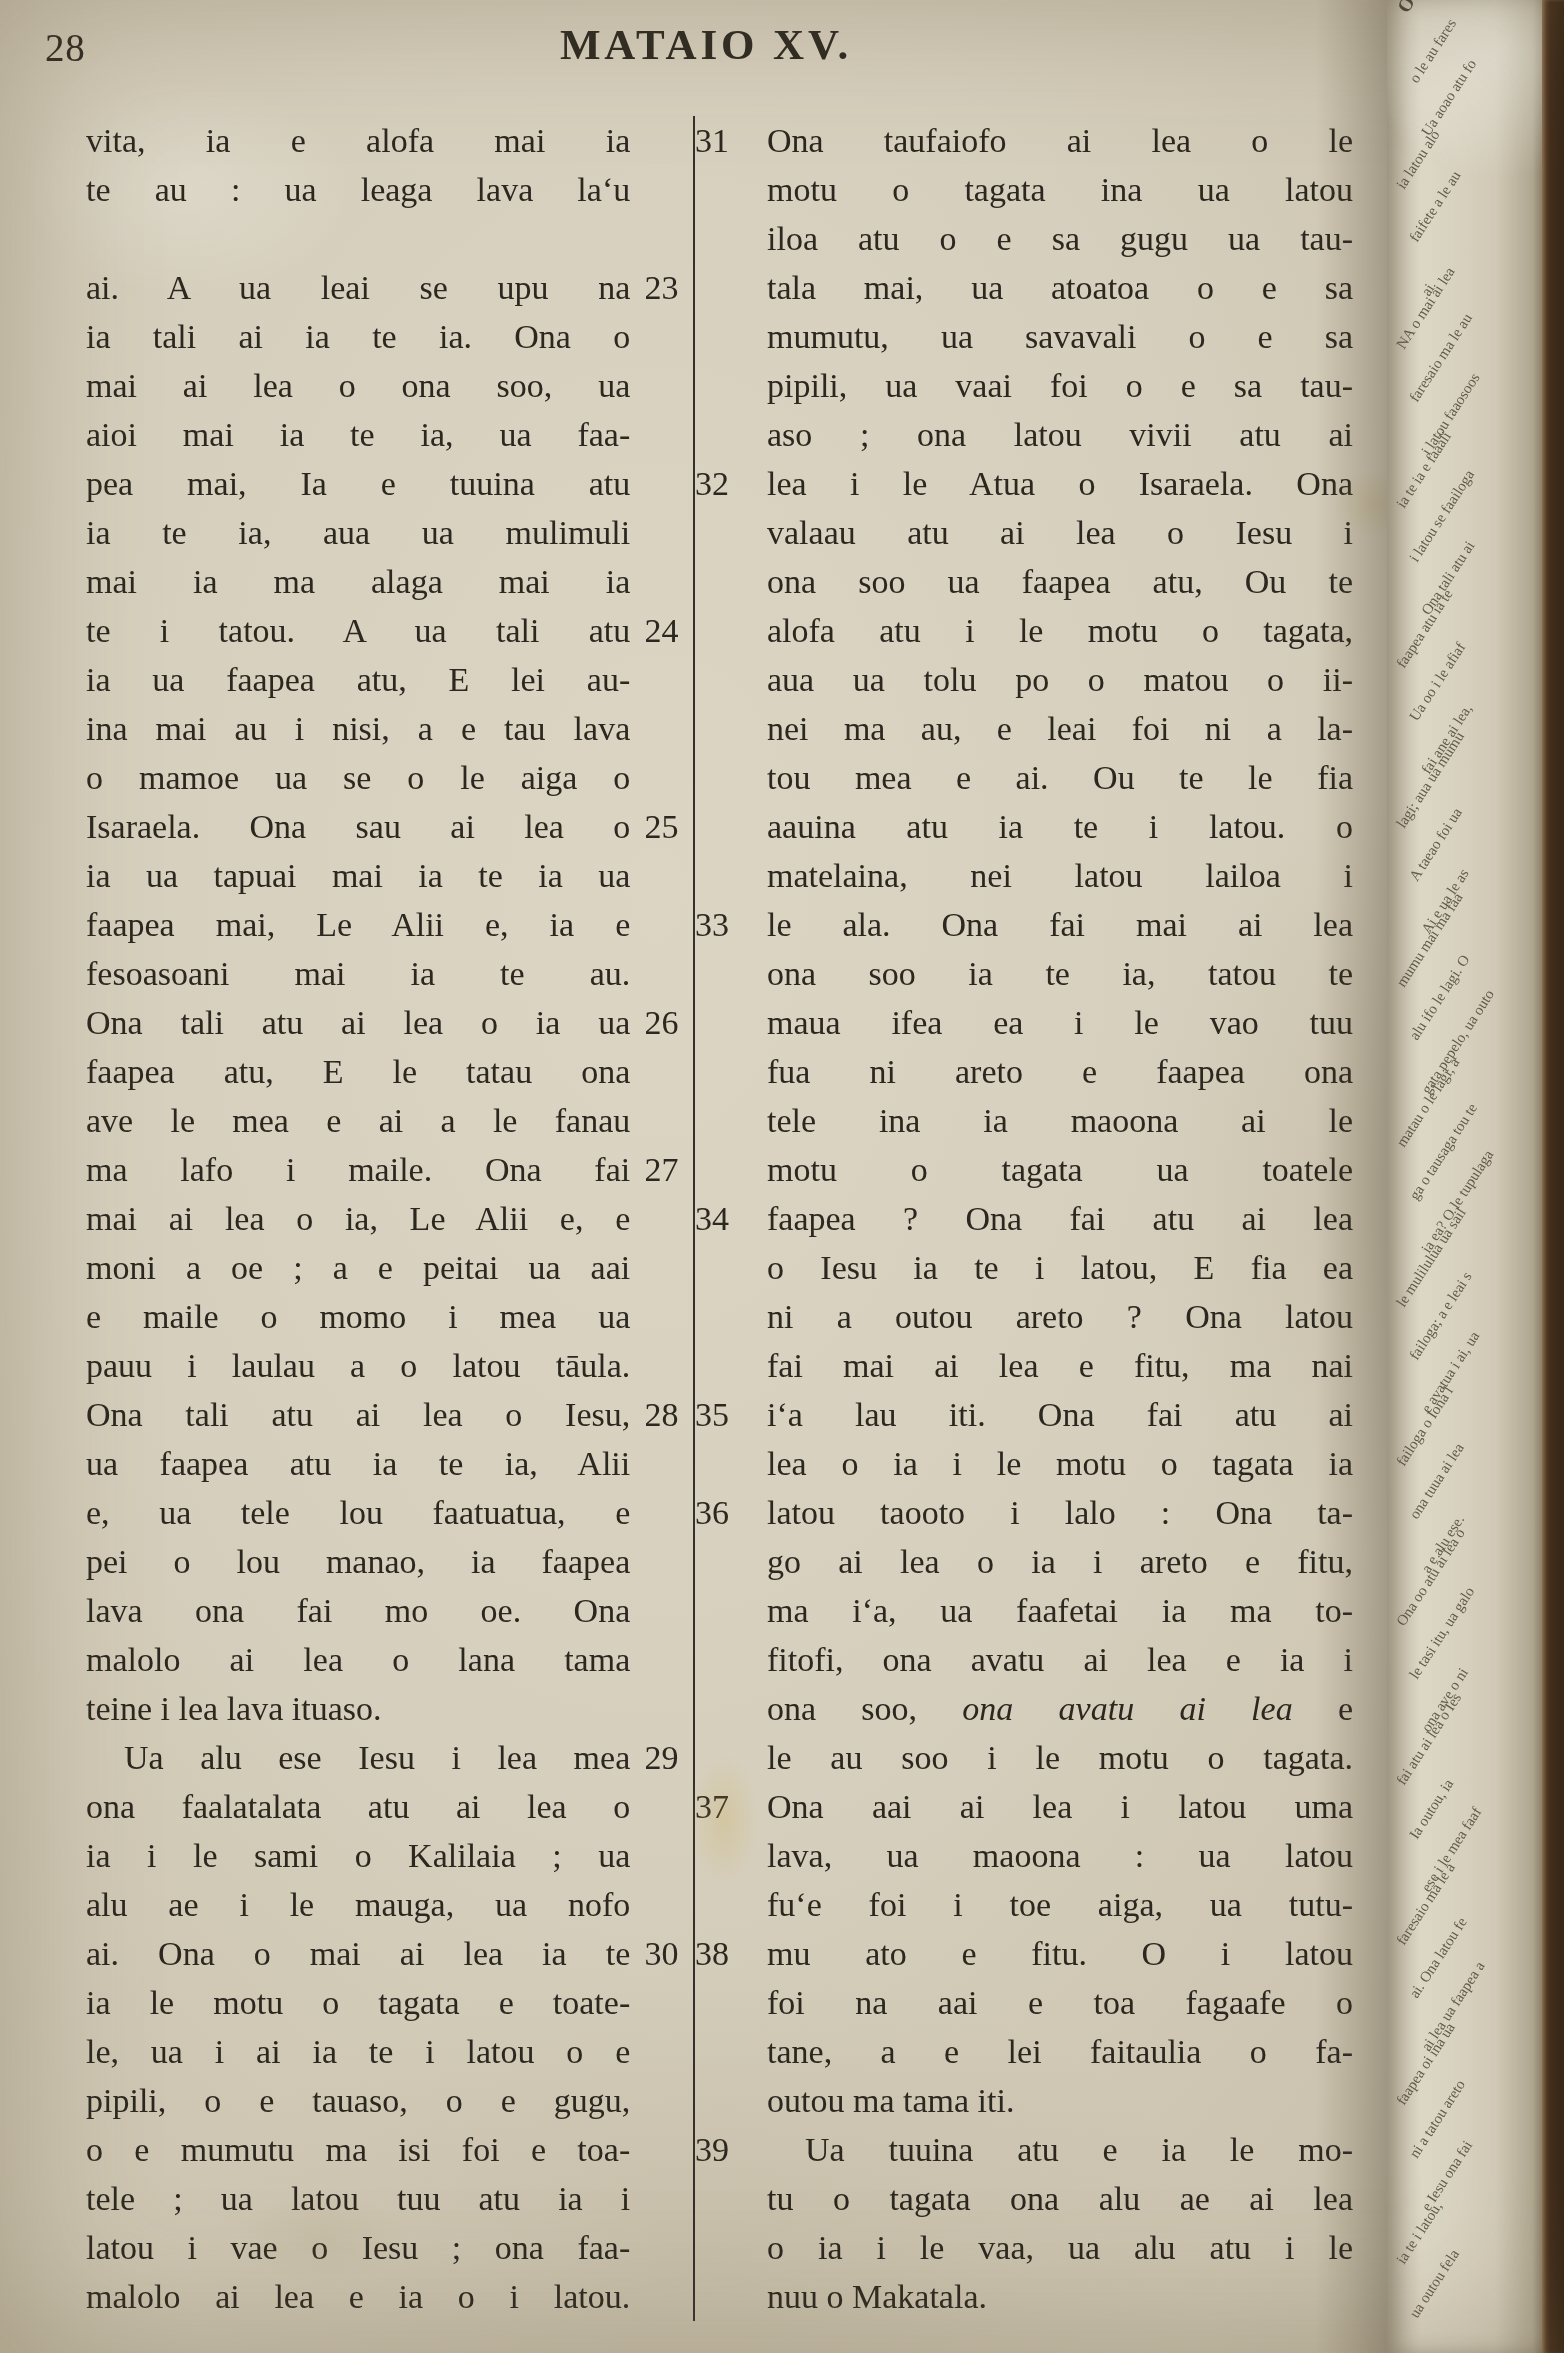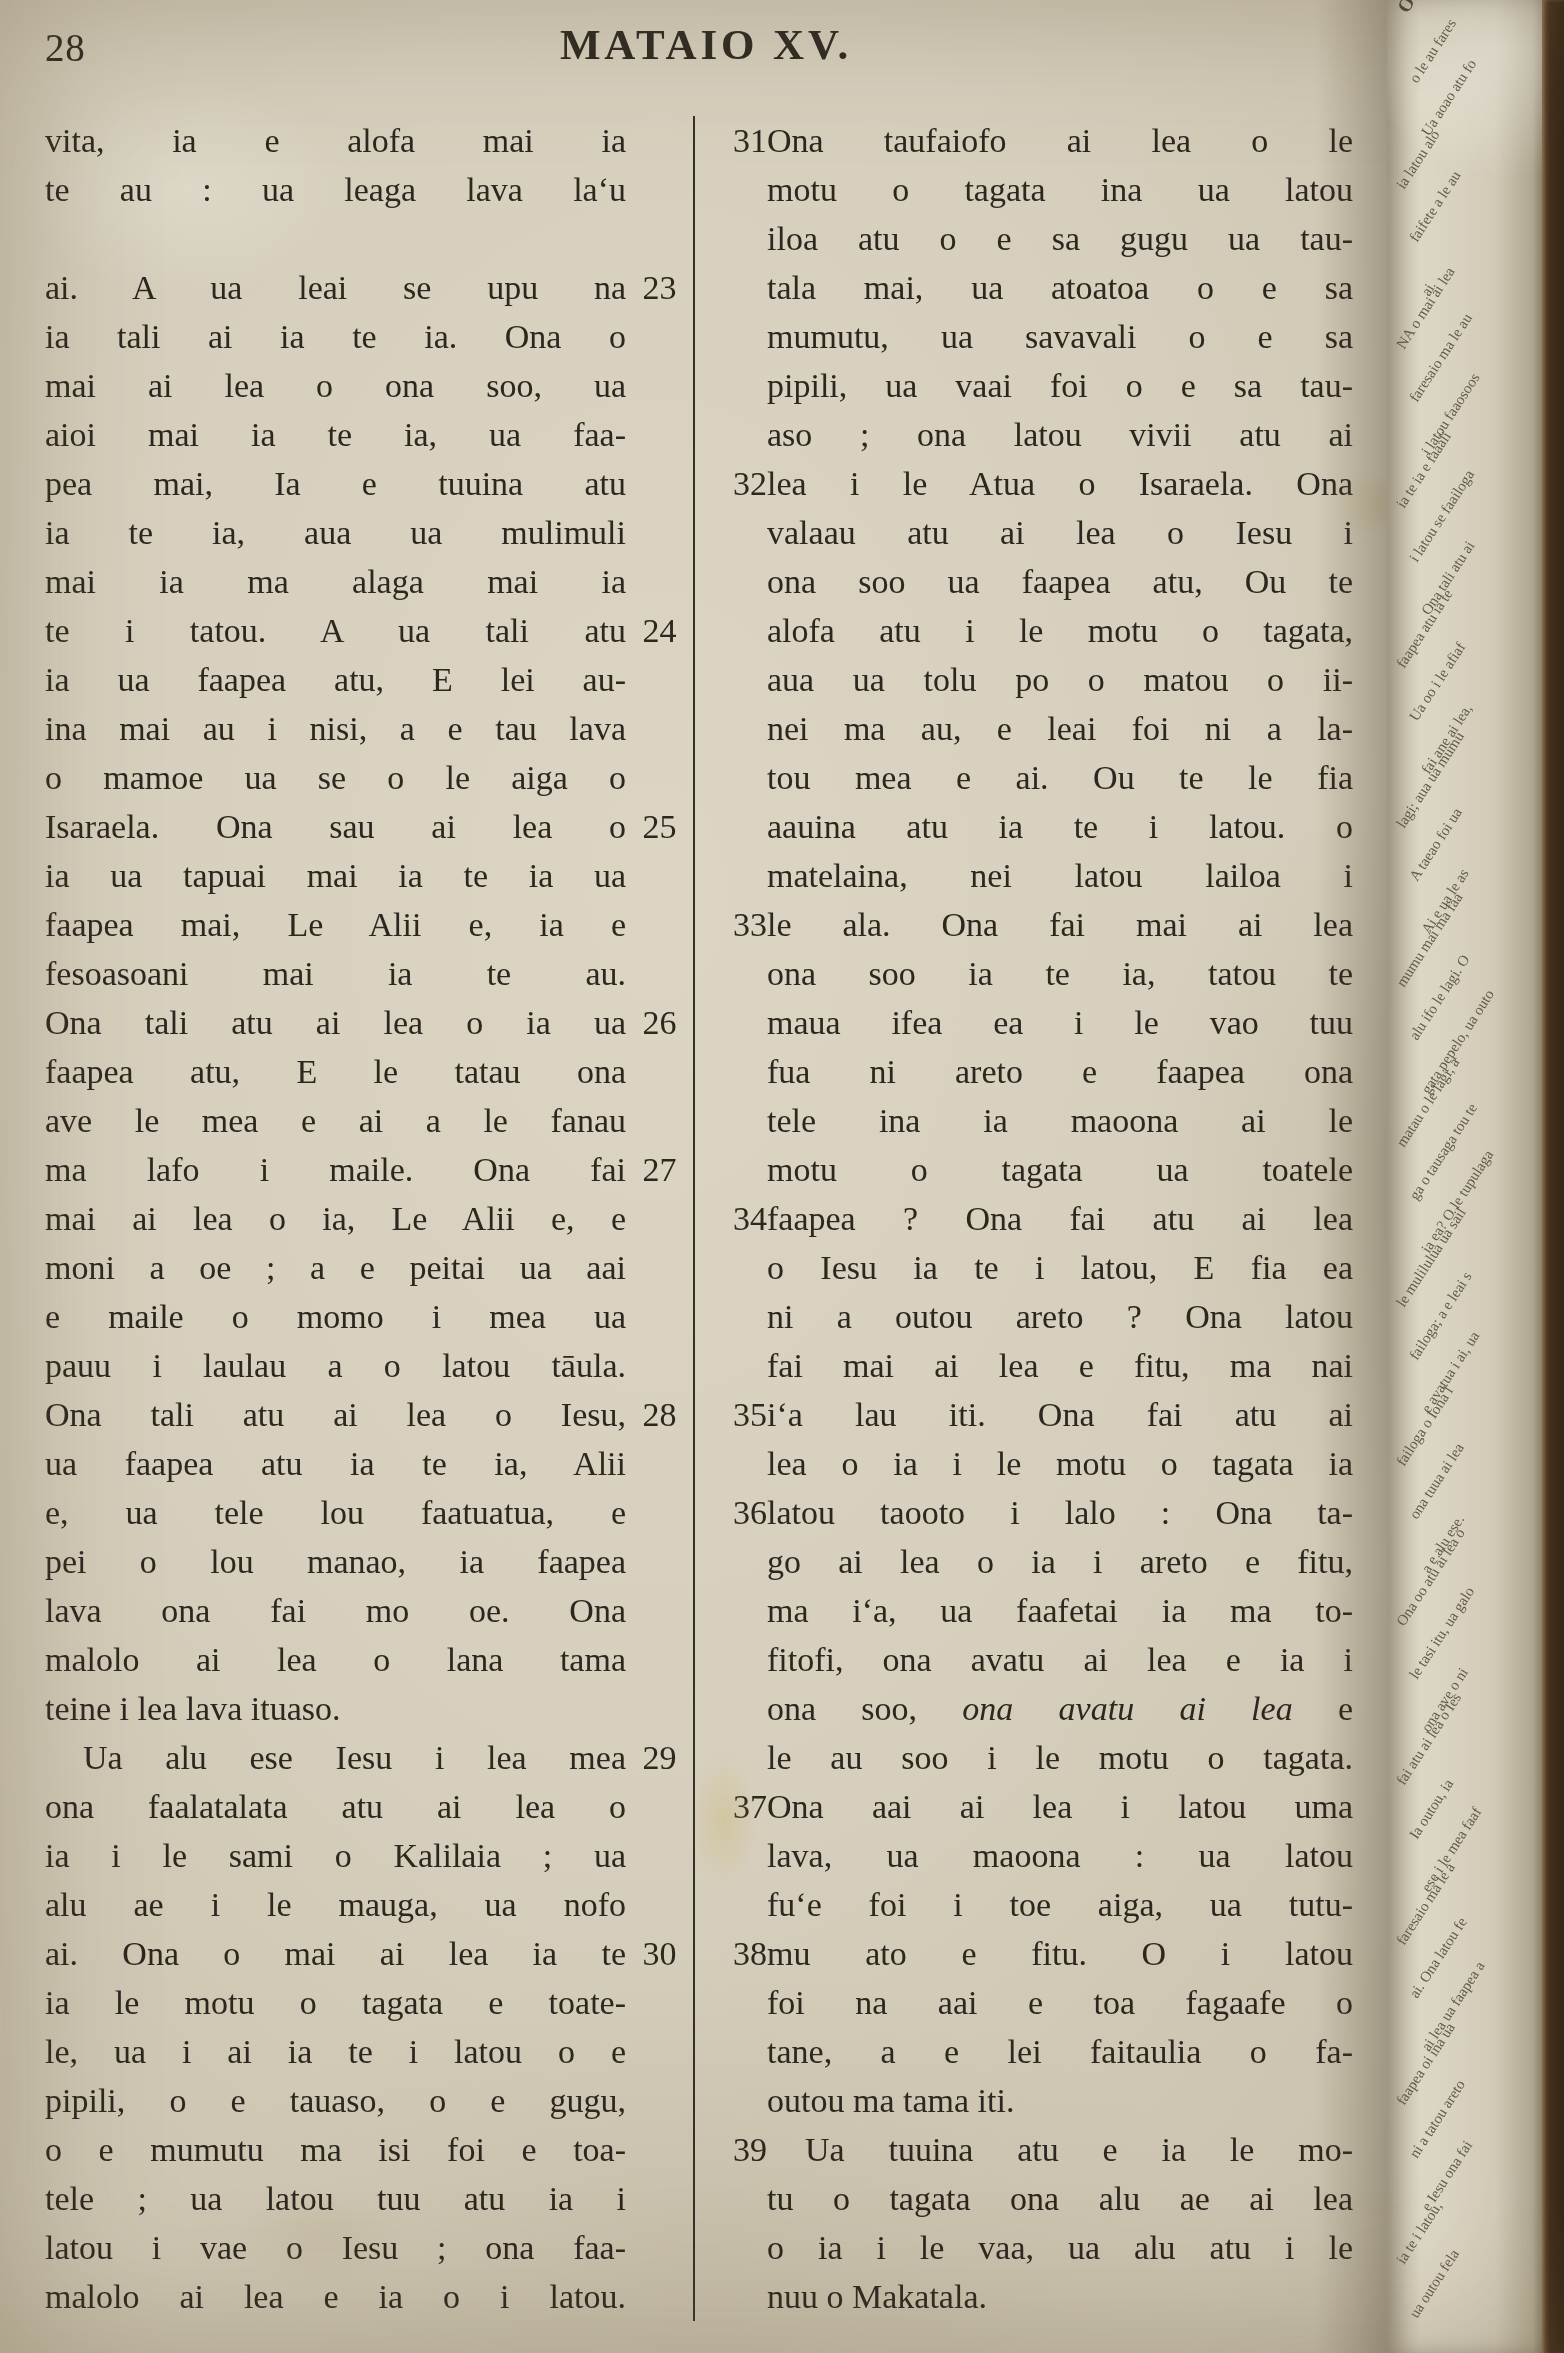--- a/index.html
+++ b/index.html
@@ -24,23 +24,23 @@
   .header-title{display:block;text-align:center;font-size:43px;letter-spacing:3.9px;font-weight:600;}
 
   .columns{position:absolute;left:45px;top:116px;width:1322px;display:flex;}
   .col{display:flex;flex-direction:column;}
   .col-left{width:648px;border-right:2.3px solid #35312a;}
   .col-right{flex:1;}
   .line{height:49px;line-height:49px;display:flex;font-size:34px;white-space:nowrap;}
   .line .txt{text-align:justify;text-align-last:justify;overflow:hidden;}
   .line.nojust .txt{text-align-last:left;}
   .line.indent .txt{text-indent:38px;}
-  .line-left .txt{width:581px;}
+  .line-left .txt{width:581px;margin-left:41px;}
   .line-left .num{width:67px;text-align:center;}
-  .line-right .num{width:72px;text-align:right;}
+  .line-right .num{width:72px;text-align:left;}
   .line-right .txt{flex:1;margin-right:14px;}
   .num{font-size:34px;color:#2c2820;}
 
   
   .gutter-shadow{position:absolute;top:0;right:178px;width:72px;height:100%;pointer-events:none;
         background:linear-gradient(to right, rgba(80,68,45,0) 0%, rgba(80,68,45,.18) 55%, rgba(60,50,32,.30) 100%);}
 
   
   .next-page{position:absolute;top:0;right:23.5px;width:155px;height:100%;overflow:hidden;
         background:linear-gradient(to right, #c7bfab 0%, #ded8c7 22%, #d8d1bf 70%, #b9b19b 94%, #938b74 100%);

